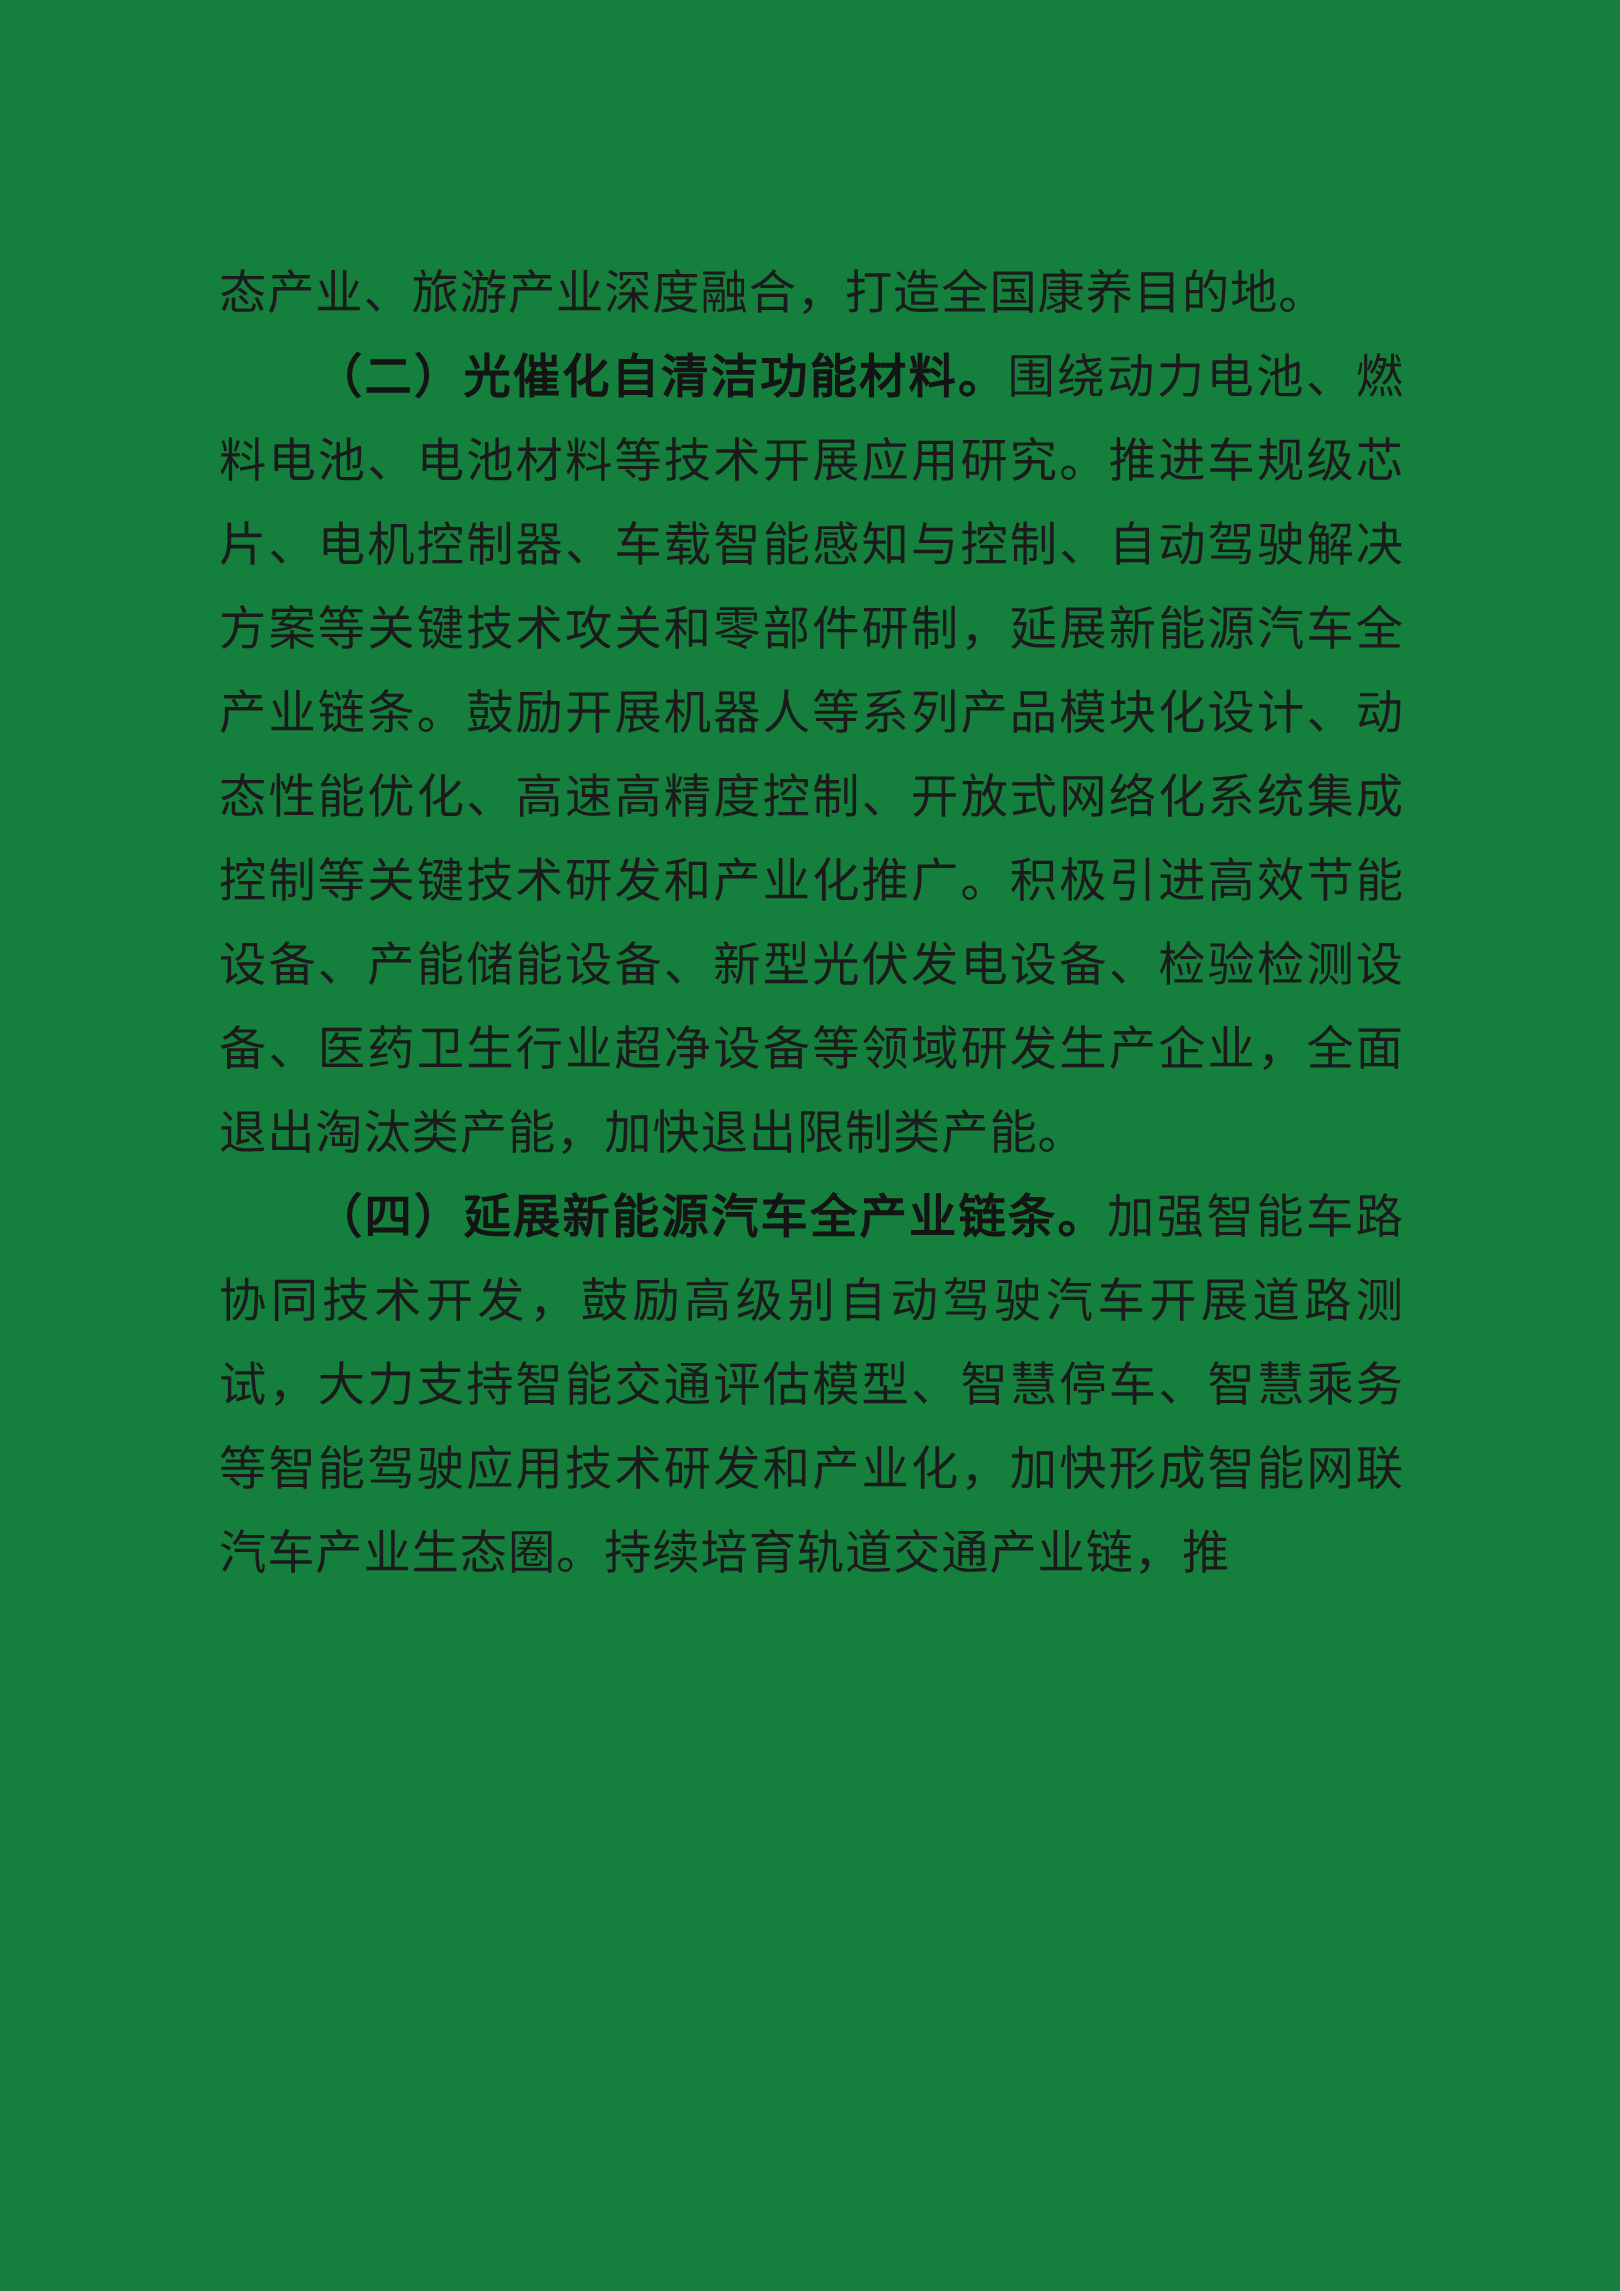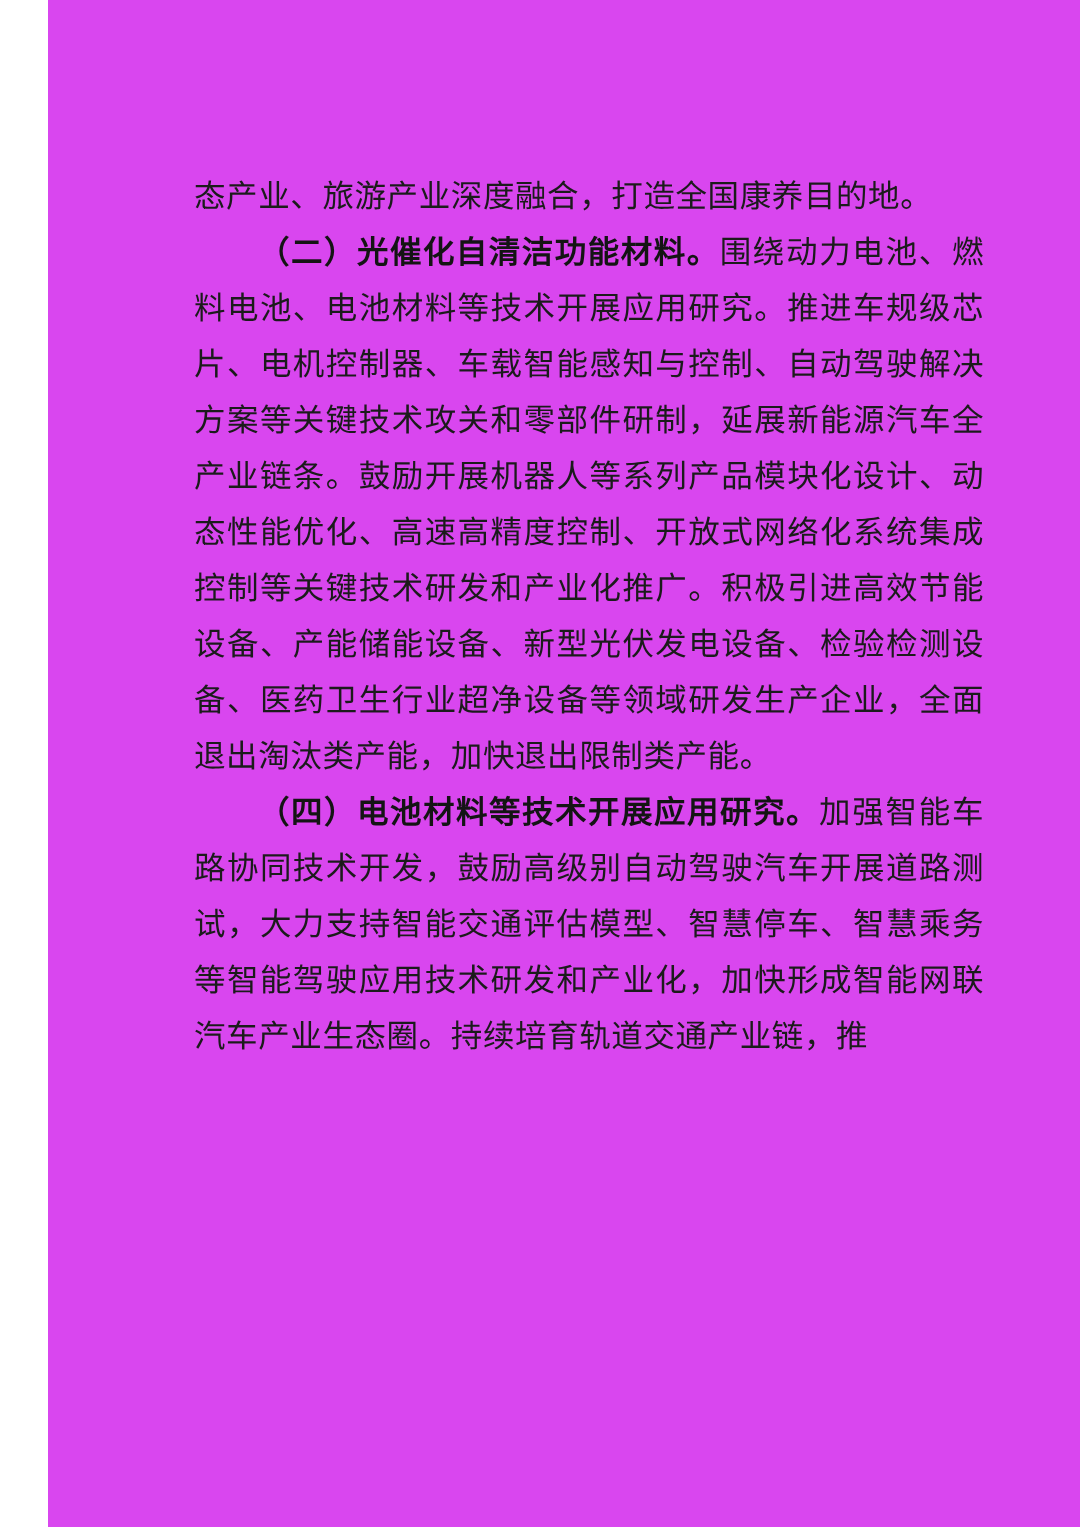--- a/index.html
+++ b/index.html
@@ -13,22 +13,21 @@
     background: #ffffff;
     font-family: "DejaVu Serif", "Liberation Serif", serif;
     overflow: hidden;
     position: relative;
   }
 
   
   .page {
     position: absolute;
     inset: 0;
-    background: #d946ef;
-    margin-left: 48px;
+    background: #15803d;
   }
 
   .page-body {
     position: absolute;
     left: 146px;
     top: 168px;
     width: 790px;
   }
 
   
@@ -72,17 +71,17 @@
     <p class="para">
       <span>态产业、旅游产业深度融合，打造全国康养目的地。</span>
     </p>
 
     <p class="para indent">
       <span class="run-in-heading">（二）光催化自清洁功能材料。</span><span>围绕动力电池、燃料电池、电池材料等技术开展应用研究。推进车规级芯片、电机控制器、车载智能感知与控制、自动驾驶解决方案等关键技术攻关和零部件研制，延展新能源汽车全产业链条。鼓励开展机器人等系列产品模块化设计、动态性能优化、高速高精度控制、开放式网络化系统集成控制等关键技术研发和产业化推广。积极引进高效节能设备、产能储能设备、新型光伏发电设备、检验检测设备、医药卫生行业超净设备等领域研发生产企业，全面退出淘汰类产能，加快退出限制类产能。</span>
     </p>
 
 
     <p class="para indent">
-      <span class="run-in-heading">（四）电池材料等技术开展应用研究。</span><span>加强智能车路协同技术开发，鼓励高级别自动驾驶汽车开展道路测试，大力支持智能交通评估模型、智慧停车、智慧乘务等智能驾驶应用技术研发和产业化，加快形成智能网联汽车产业生态圈。持续培育轨道交通产业链，推</span>
+      <span class="run-in-heading">（四）延展新能源汽车全产业链条。</span><span>加强智能车路协同技术开发，鼓励高级别自动驾驶汽车开展道路测试，大力支持智能交通评估模型、智慧停车、智慧乘务等智能驾驶应用技术研发和产业化，加快形成智能网联汽车产业生态圈。持续培育轨道交通产业链，推</span>
     </p>
 
   </div>
 </div>
 
 </body></html>

